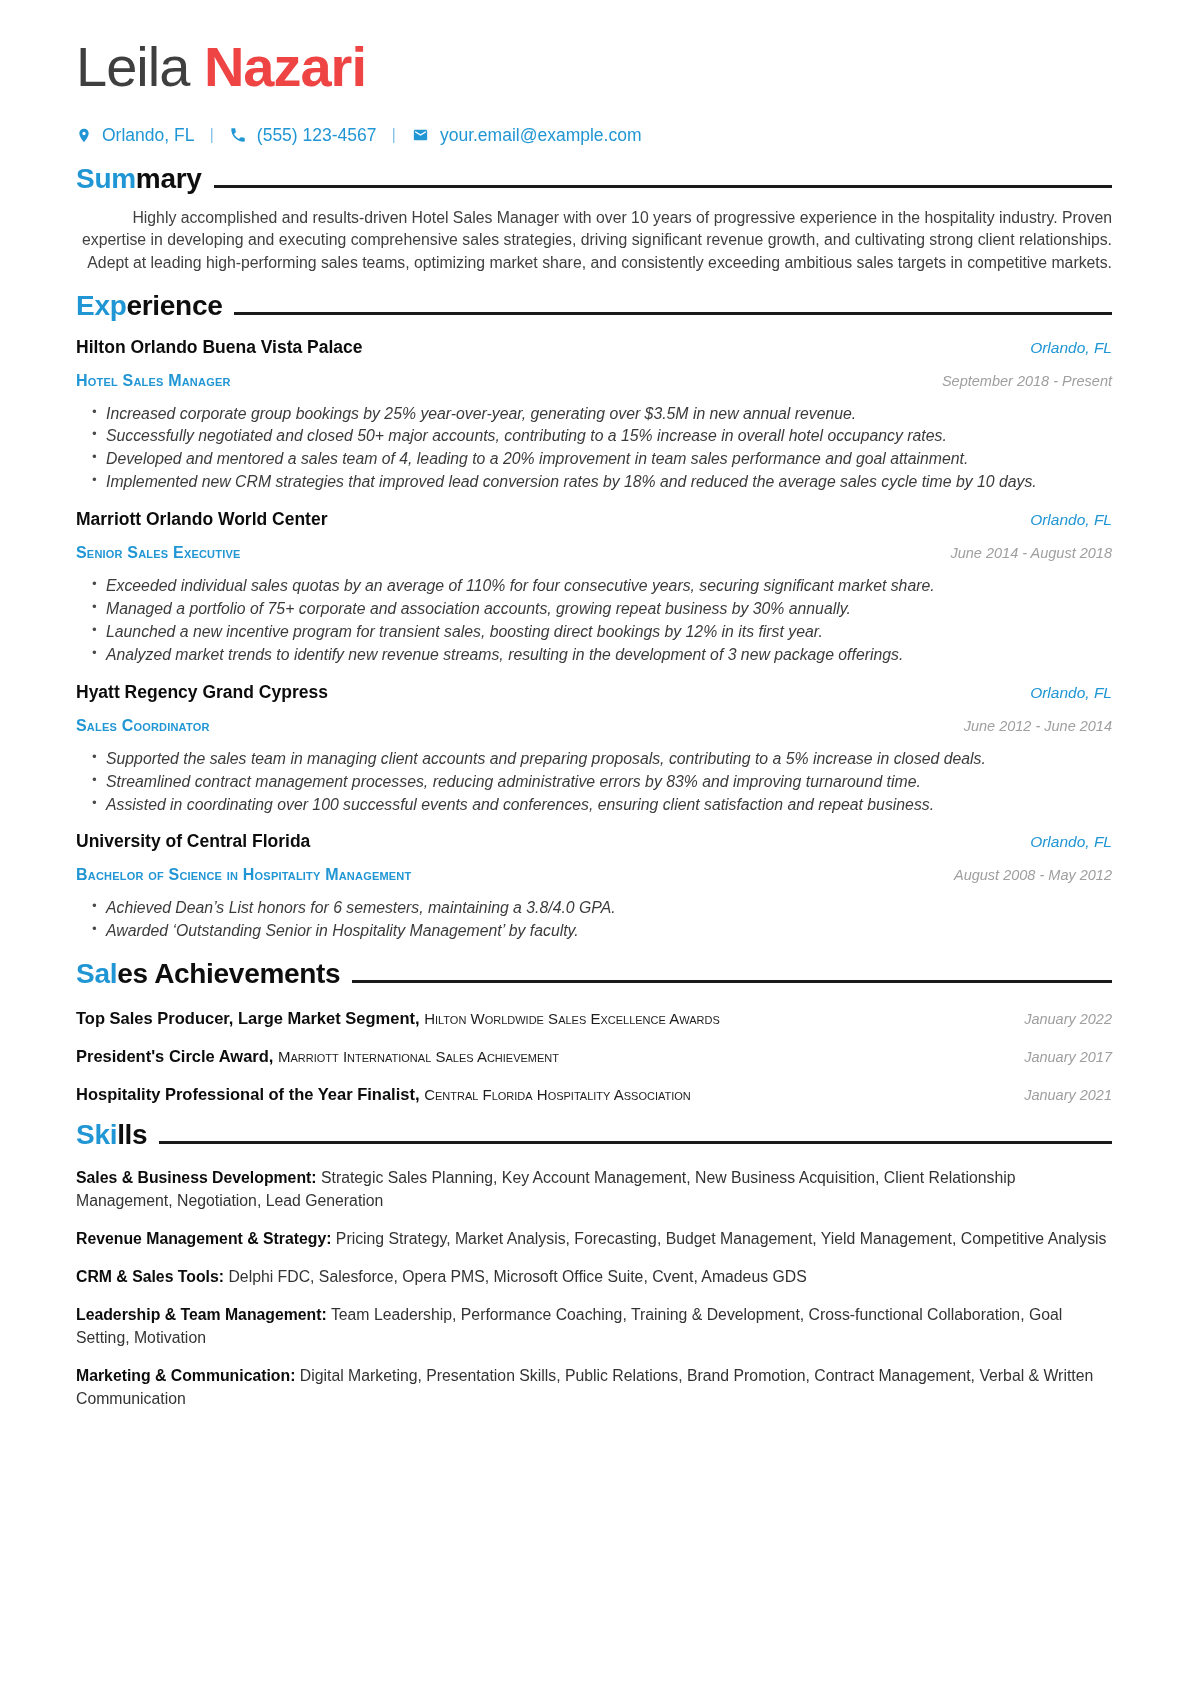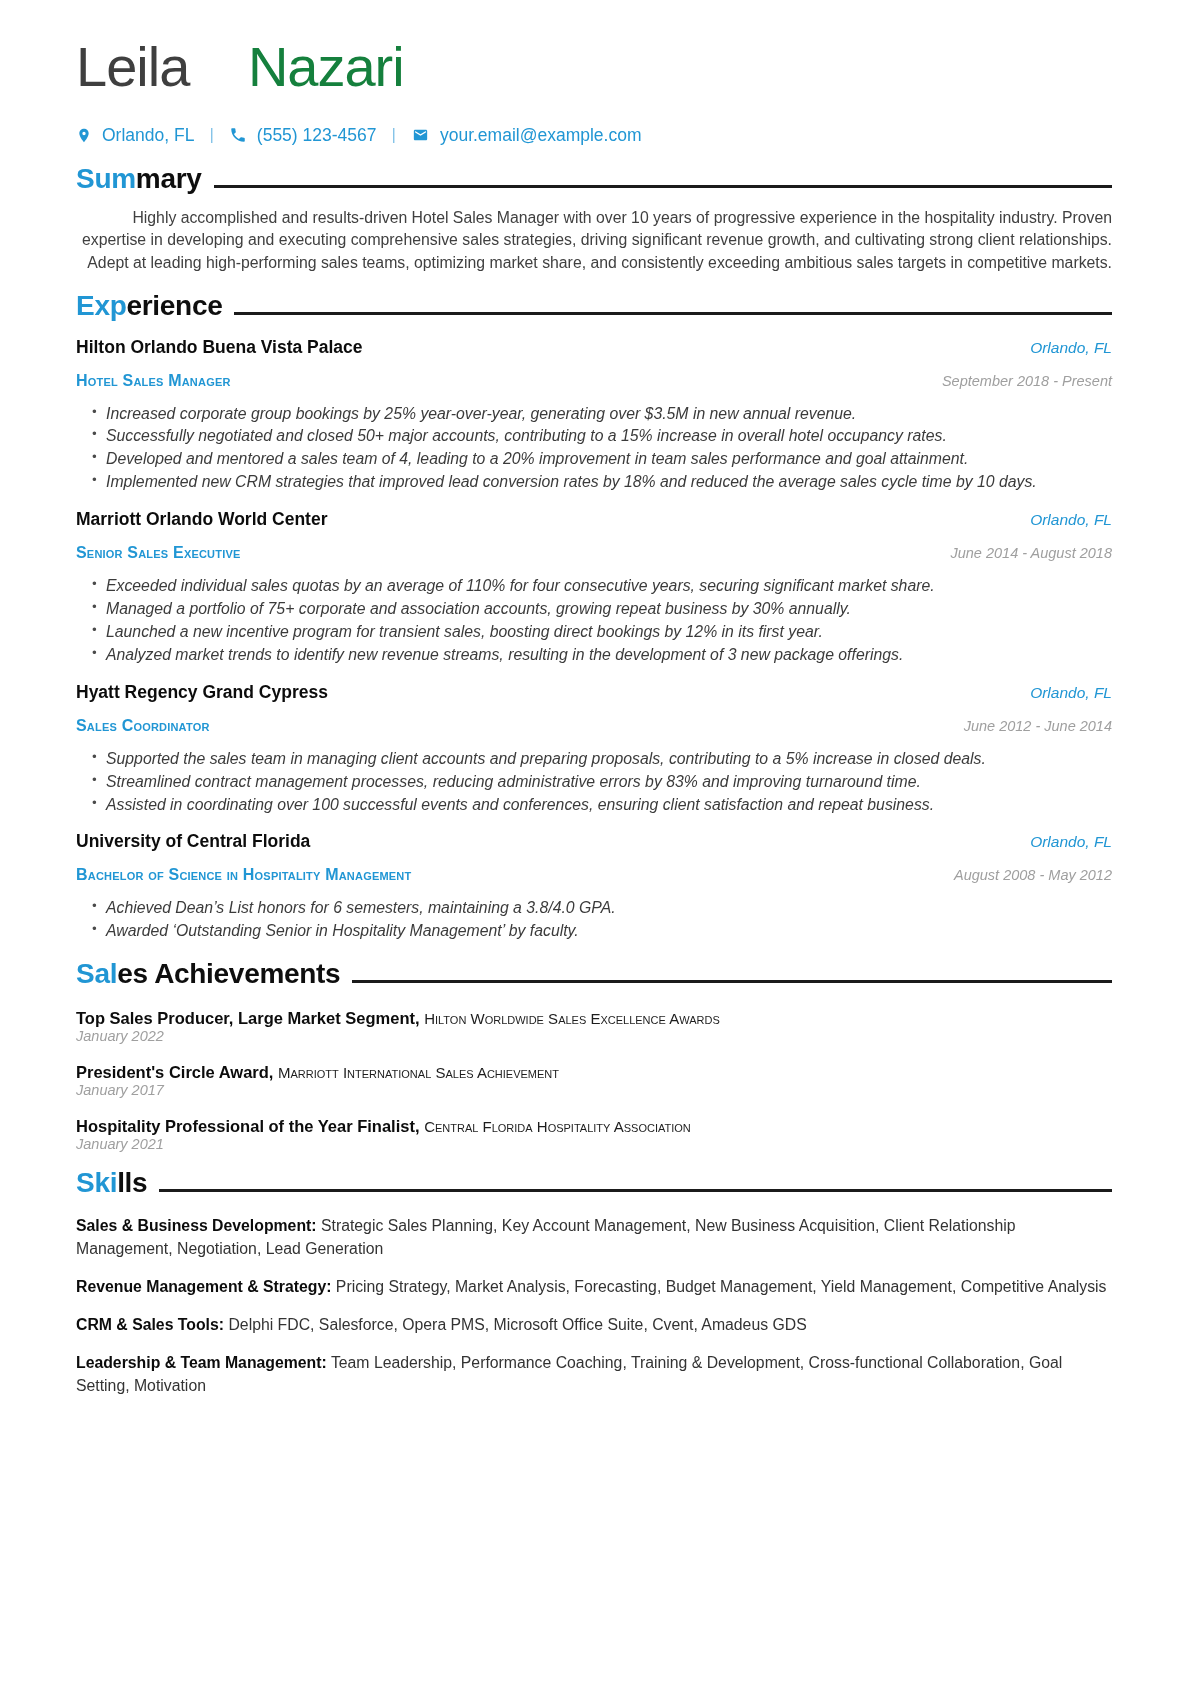--- a/index.html
+++ b/index.html
@@ -8,21 +8,21 @@
   body {
     width: 1190px; height: 1683px; overflow: hidden;
     font-family: "Liberation Sans", sans-serif;
     color: #3b3b3b;
   }
   .page { padding: 38px 78px 0 76px; }
 
   
   h1.name { margin: 0 0 28px 0; font-size: 56px; line-height: 1.05; letter-spacing: -1px; }
   h1.name .first { color: #3f3f3f; font-weight: 400; }
-  h1.name .last  { color: #15803d; font-weight: 400; margin-left: 44px; }
+  h1.name .last  { color: #ef4444; font-weight: 700; }
 
   .contact { display: flex; align-items: center; gap: 15px; color: var(--accent); font-size: 17.5px; margin-bottom: 18px; }
   .citem { display: flex; align-items: center; gap: 10px; }
   .citem svg { display: block; }
   .sep { color: #85c4e8; font-size: 17px; }
 
   
   h2.sec { display: flex; margin: 16px 0 12px 0; font-size: 28px; font-weight: 700; color: #0e0e0e; letter-spacing: -0.3px; line-height: 1.1; }
   h2.sec .accent { color: var(--accent); }
   .rule { flex: 1; border-bottom: 3px solid #1b1b1b; margin-left: 12px; align-self: flex-end; margin-bottom: 7px; }
@@ -36,21 +36,21 @@
   .loc { color: var(--accent); font-style: italic; font-size: 15.5px; font-weight: 400; }
   .role { color: var(--accent); font-variant: small-caps; font-weight: 600; font-size: 16px; letter-spacing: 0.2px; }
   .role-row { margin-top: 14px; }
   .dates { color: #9f9f9f; font-style: italic; font-size: 14.5px; white-space: nowrap; }
 
   ul.bullets { margin: 13px 0 6px 0; padding: 0 0 0 30px; list-style: none; font-style: italic; }
   ul.bullets li { font-size: 15.8px; line-height: 1.45; position: relative; color: #3b3b3b; }
   ul.bullets li::before { content: "\2022"; position: absolute; left: -14px; top: 0px; color: #4a4a4a; font-size: 13px; }
 
   
-  .ach { margin-top: 19px; flex-direction: column; }
+  .ach { margin-top: 19px; }
   .ach .name { font-size: 16.5px; font-weight: 700; color: #0c0c0c; }
   .ach .issuer { font-variant: small-caps; font-size: 15px; color: #1d1d1d; font-weight: 400; }
 
   
   .skill { margin: 15px 0 0 0; font-size: 15.8px; line-height: 1.46; color: #333333; }
   .skill b { color: #0c0c0c; }
 </style>
 </head>
 <body>
 
@@ -207,15 +207,16 @@
     <h2 class="sec">
         <span class="accent">Ski</span>
         <span>lls</span>
         <span class="rule"></span>
       </h2>
 
     <p class="skill"><b>Sales &amp; Business Development:</b> <span>Strategic Sales Planning, Key Account Management, New Business Acquisition, Client Relationship Management, Negotiation, Lead Generation</span></p>
     <p class="skill"><b>Revenue Management &amp; Strategy:</b> <span>Pricing Strategy, Market Analysis, Forecasting, Budget Management, Yield Management, Competitive Analysis</span></p>
     <p class="skill"><b>CRM &amp; Sales Tools:</b> <span>Delphi FDC, Salesforce, Opera PMS, Microsoft Office Suite, Cvent, Amadeus GDS</span></p>
     <p class="skill"><b>Leadership &amp; Team Management:</b> <span>Team Leadership, Performance Coaching, Training &amp; Development, Cross-functional Collaboration, Goal Setting, Motivation</span></p>
+    <p class="skill"><b>Marketing &amp; Communication:</b> <span>Digital Marketing, Presentation Skills, Public Relations, Brand Promotion, Contract Management, Verbal &amp; Written Communication</span></p>
   </section>
 
 </div>
 
 </body></html>

